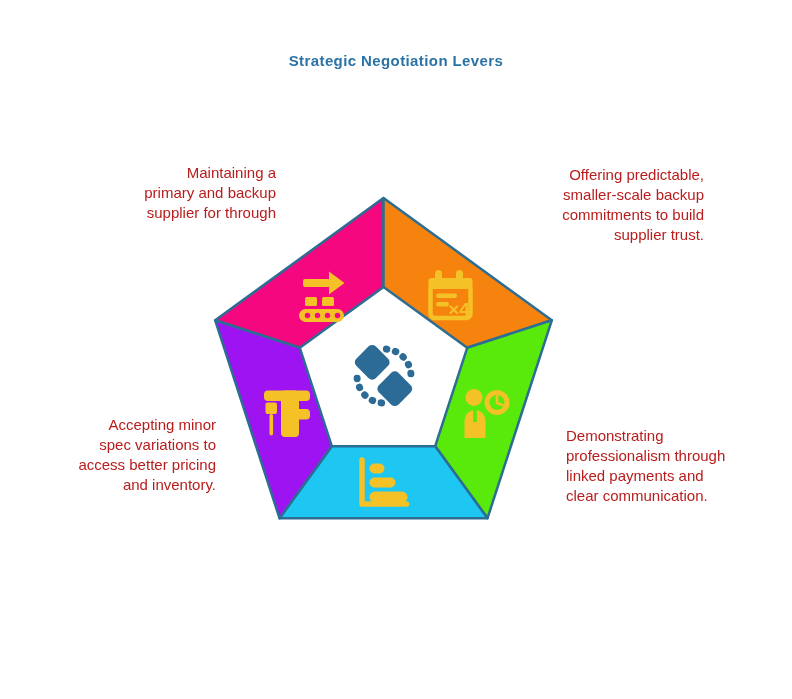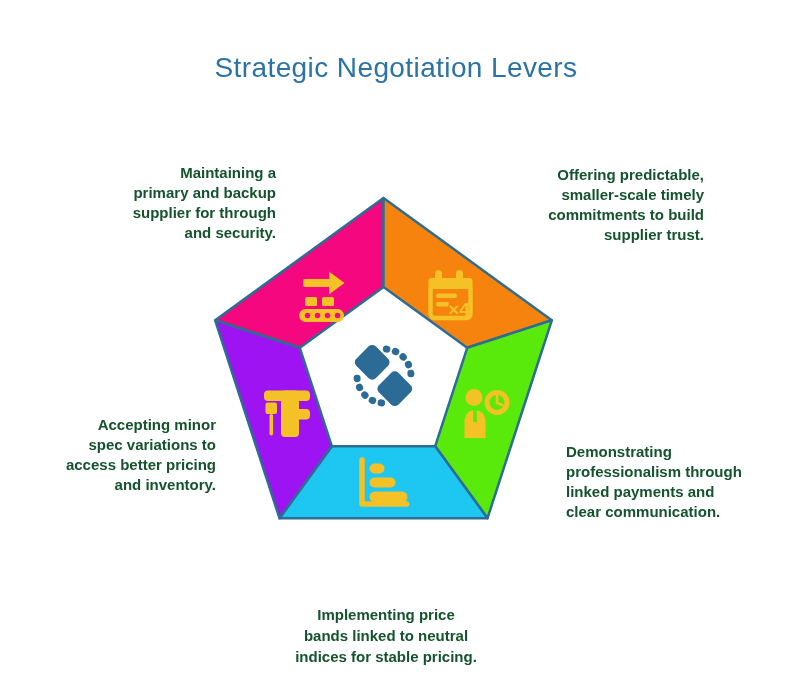--- a/index.html
+++ b/index.html
@@ -2,66 +2,60 @@
 <html><head>
 <meta charset="utf-8">
 <style>
   html,body{margin:0;padding:0;background:#ffffff;}
   .canvas{
     position:relative;width:792px;height:699px;background:#ffffff;overflow:hidden;
     font-family:"Liberation Sans", sans-serif;
   }
   .title{
     position:absolute;left:0;right:0;top:52px;margin:0;text-align:center;
-    font-size:28px;font-weight:400;letter-spacing:.4px;color:#2B73A6;
+    font-size:15px;font-weight:700;letter-spacing:.4px;color:#2B73A6;
   }
   .label{
-    position:absolute;font-size:15px;font-weight:700;color:#14532d;line-height:20px;
+    position:absolute;font-size:15px;font-weight:400;color:#b91c1c;line-height:20px;
   }
   .label-topleft {left:86px; top:163px; width:190px; text-align:right;}
   .label-topright{left:492px;top:165px; width:212px; text-align:right;}
-  .label-right   {left:566px;top:426px; width:212px; text-align:left;margin-top:16px;}
+  .label-right   {left:566px;top:426px; width:212px; text-align:left;}
   .label-left    {left:40px; top:415px; width:176px; text-align:right;}
   .label-bottom  {left:283px;top:604px; width:206px; text-align:center;line-height:21px;}
   .diagram-svg{position:absolute;left:0;top:0;}
   svg text{font-family:"Liberation Sans", sans-serif;}
 </style>
 </head>
 <body>
 
 <div class="canvas">
 
   <h1 class="title">Strategic Negotiation Levers</h1>
 
   <div class="label label-topleft">
     <div>Maintaining a</div>
     <div>primary and backup</div>
     <div>supplier for through</div>
-    <div>and security.</div>
   </div>
 
   <div class="label label-topright">
     <div>Offering predictable,</div>
-    <div>smaller-scale timely</div>
+    <div>smaller-scale backup</div>
     <div>commitments to build</div>
     <div>supplier trust.</div>
   </div>
 
   <div class="label label-right">
     <div>Demonstrating</div>
     <div>professionalism through</div>
     <div>linked payments and</div>
     <div>clear communication.</div>
   </div>
 
-  <div class="label label-bottom">
-    <div>Implementing price</div>
-    <div>bands linked to neutral</div>
-    <div>indices for stable pricing.</div>
-  </div>
 
   <div class="label label-left">
     <div>Accepting minor</div>
     <div>spec variations to</div>
     <div>access better pricing</div>
     <div>and inventory.</div>
   </div>
 
   <svg class="diagram-svg" width="792" height="699" viewBox="0 0 792 699">
 

